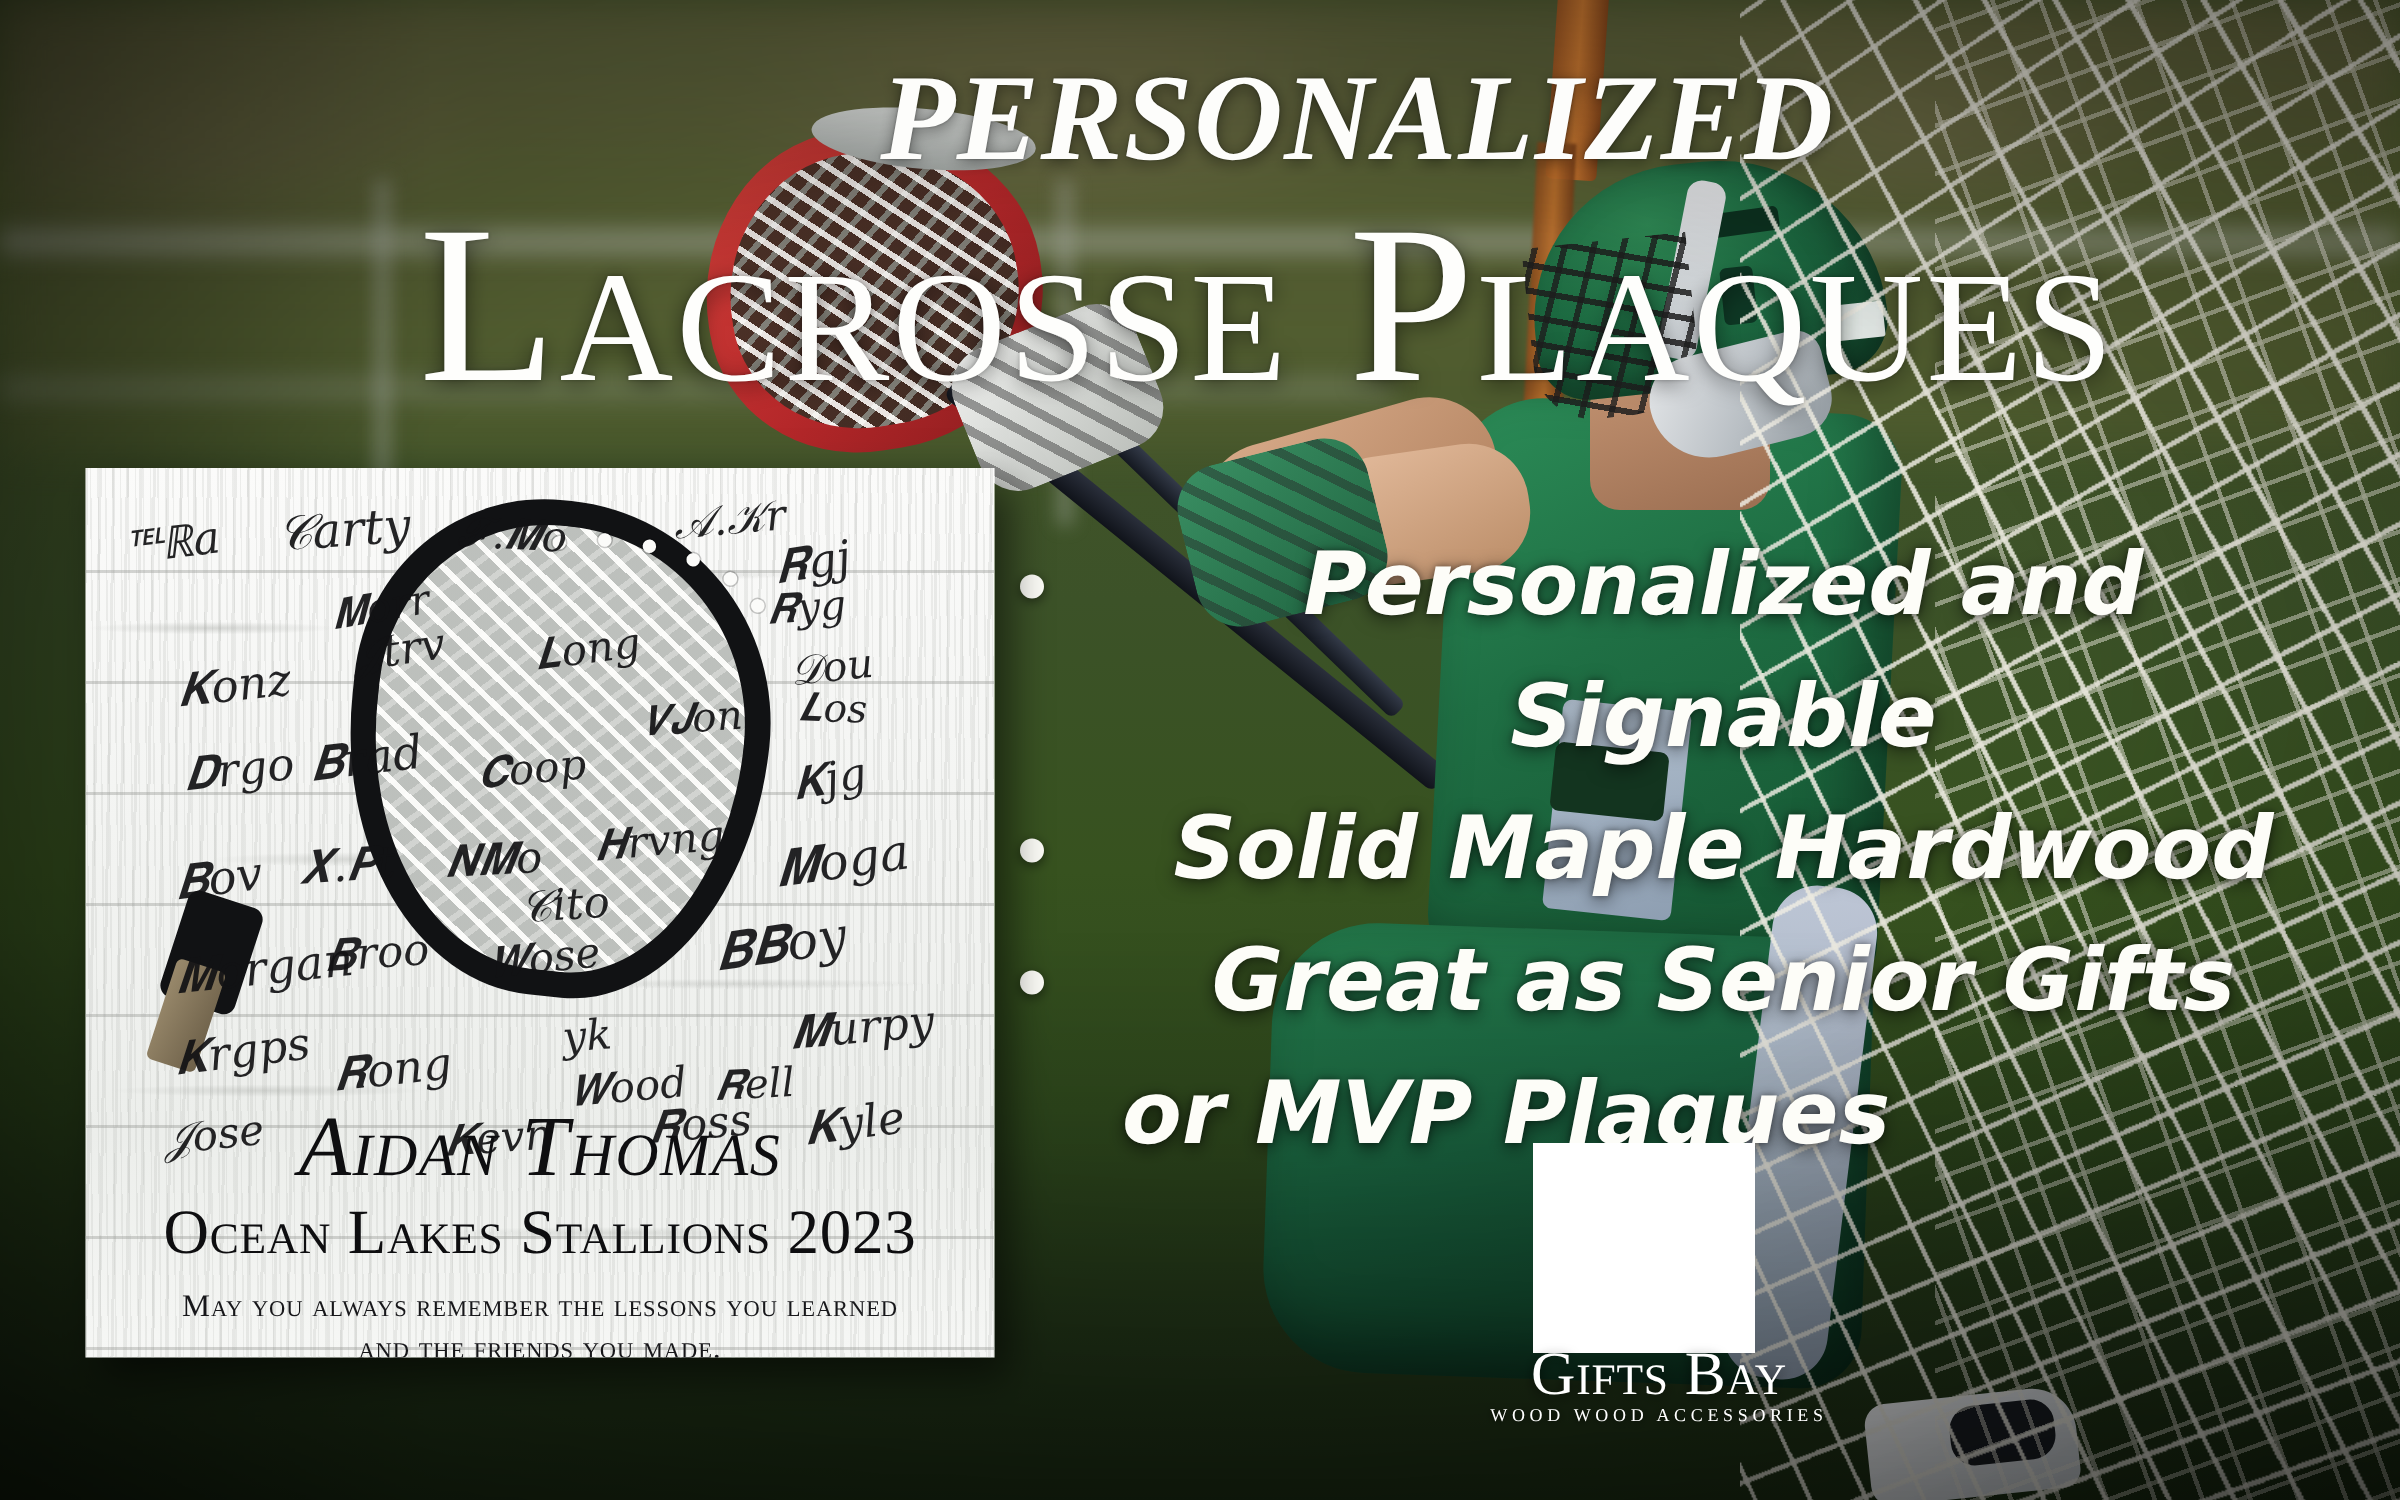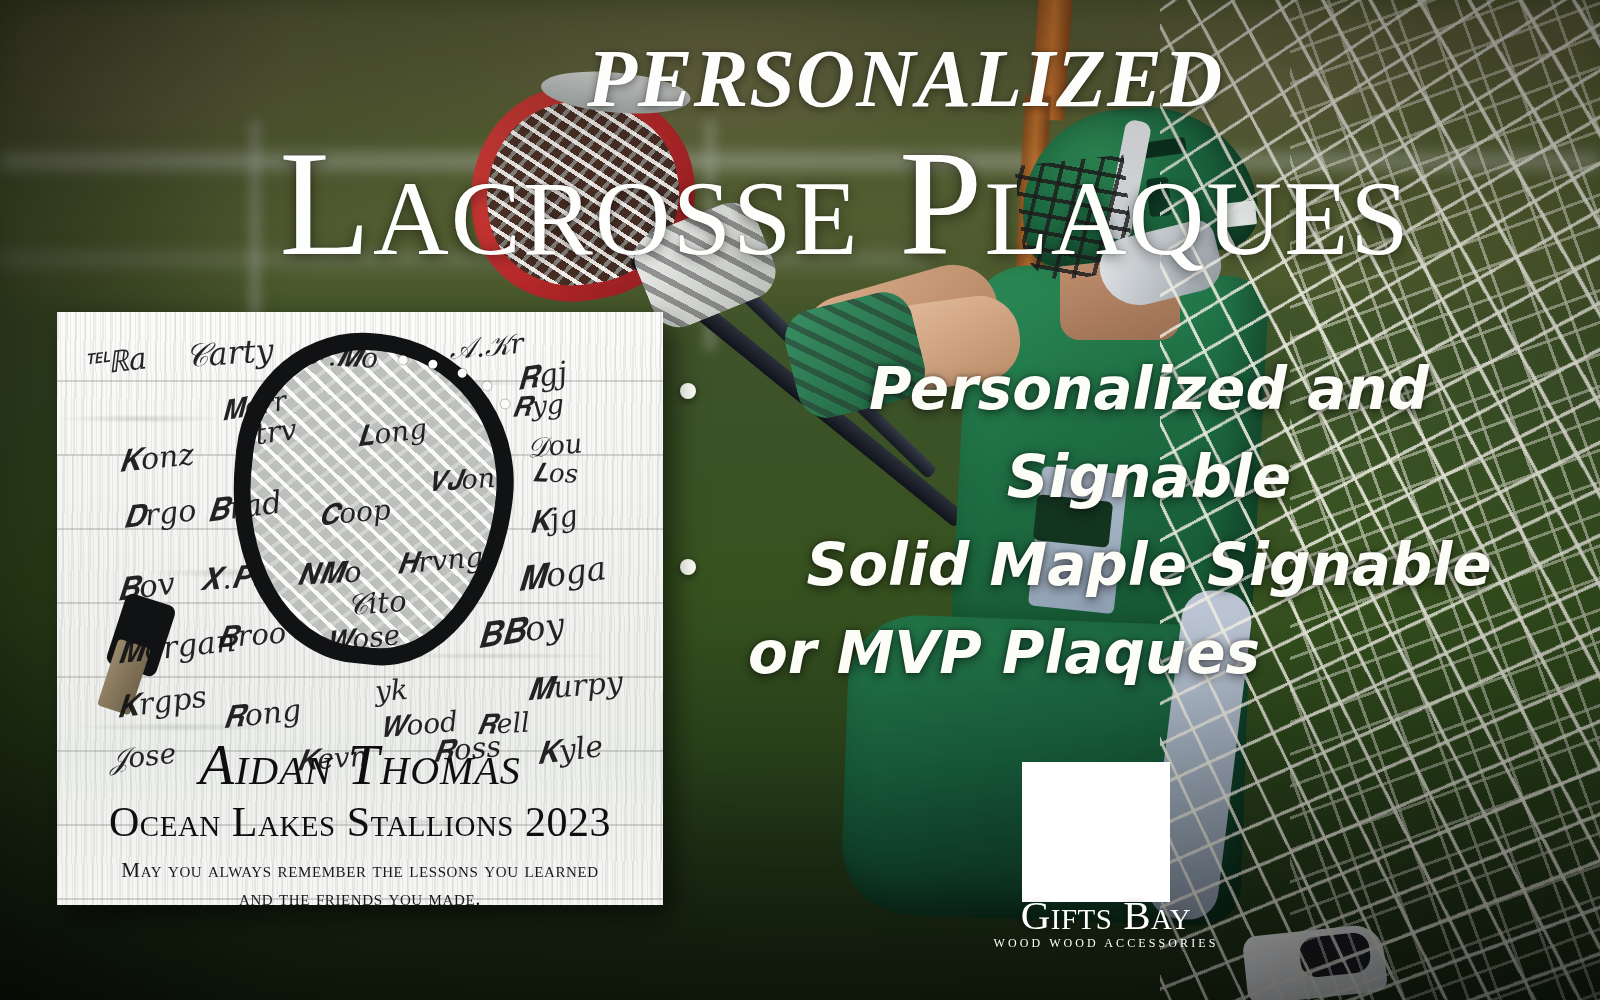--- a/index.html
+++ b/index.html
@@ -480,21 +480,25 @@
     <div class="title-main">Lacrosse Plaques</div>
   </div>
 
   <div class="bullets">
     <div class="bullet-row">
       <span class="bullet-dot"></span>
       <span class="bullet-text">Personalized and Signable</span>
     </div>
     <div class="bullet-row">
       <span class="bullet-dot"></span>
-      <span class="bullet-text">Solid Maple Signable</span>
+      <span class="bullet-text">Solid Maple Hardwood</span>
+    </div>
+    <div class="bullet-row">
+      <span class="bullet-dot"></span>
+      <span class="bullet-text">Great as Senior Gifts</span>
     </div>
     <div class="bullet-cont">or MVP Plaques</div>
   </div>
 
   <div class="plaque">
     <div class="plaque-grain"></div>
 
     <div class="plq-head">
       <div class="plq-rim"></div>
       <div class="plq-inner"></div>

